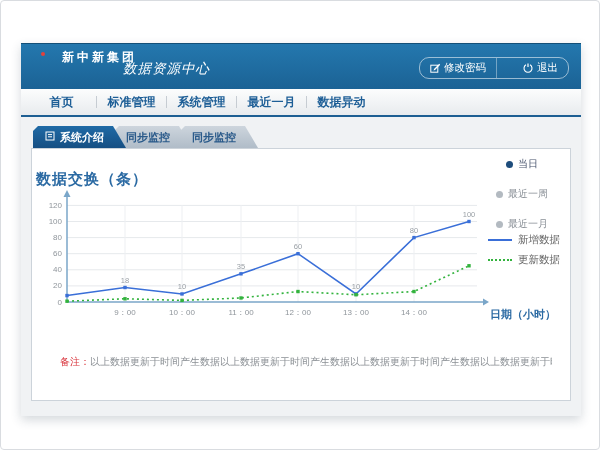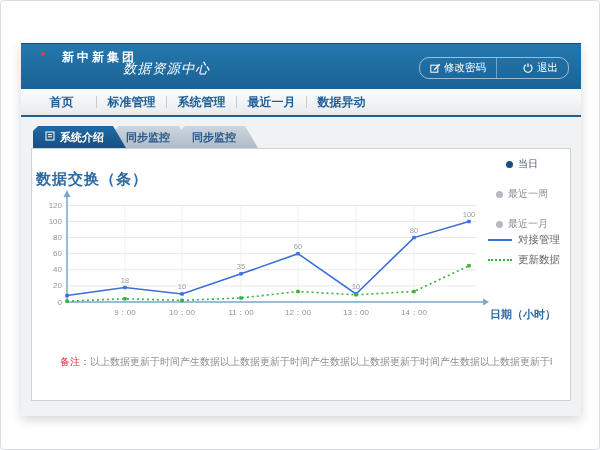--- a/index.html
+++ b/index.html
@@ -195,21 +195,21 @@
             <rect x="307.3" y="114.05499999999999" width="3.4" height="3.4" fill="#33b33e"></rect>
             <rect x="365.3" y="110.835" width="3.4" height="3.4" fill="#33b33e"></rect>
             <rect x="420.3" y="85.075" width="3.4" height="3.4" fill="#33b33e"></rect>
           </svg>
 
         <div class="x-title">日期（小时）</div>
 
         <div class="legend">
           <div class="legend-row">
             <span class="legend-swatch" style="border-top: 2px solid rgb(58, 111, 216);"></span>
-            <span>对接管理</span>
+            <span>新增数据</span>
           </div>
           <div class="legend-row">
             <span class="legend-swatch" style="border-top: 2px dotted rgb(51, 179, 62);"></span>
             <span>更新数据</span>
           </div>
         </div>
 
         <div class="footnote">
           <span class="footnote-prefix">备注：</span><span>以上数据更新于时间产生数据以上数据更新于时间产生数据以上数据更新于时间产生数据以上数据更新于时间产生数据以上数据更新于</span>
         </div>

